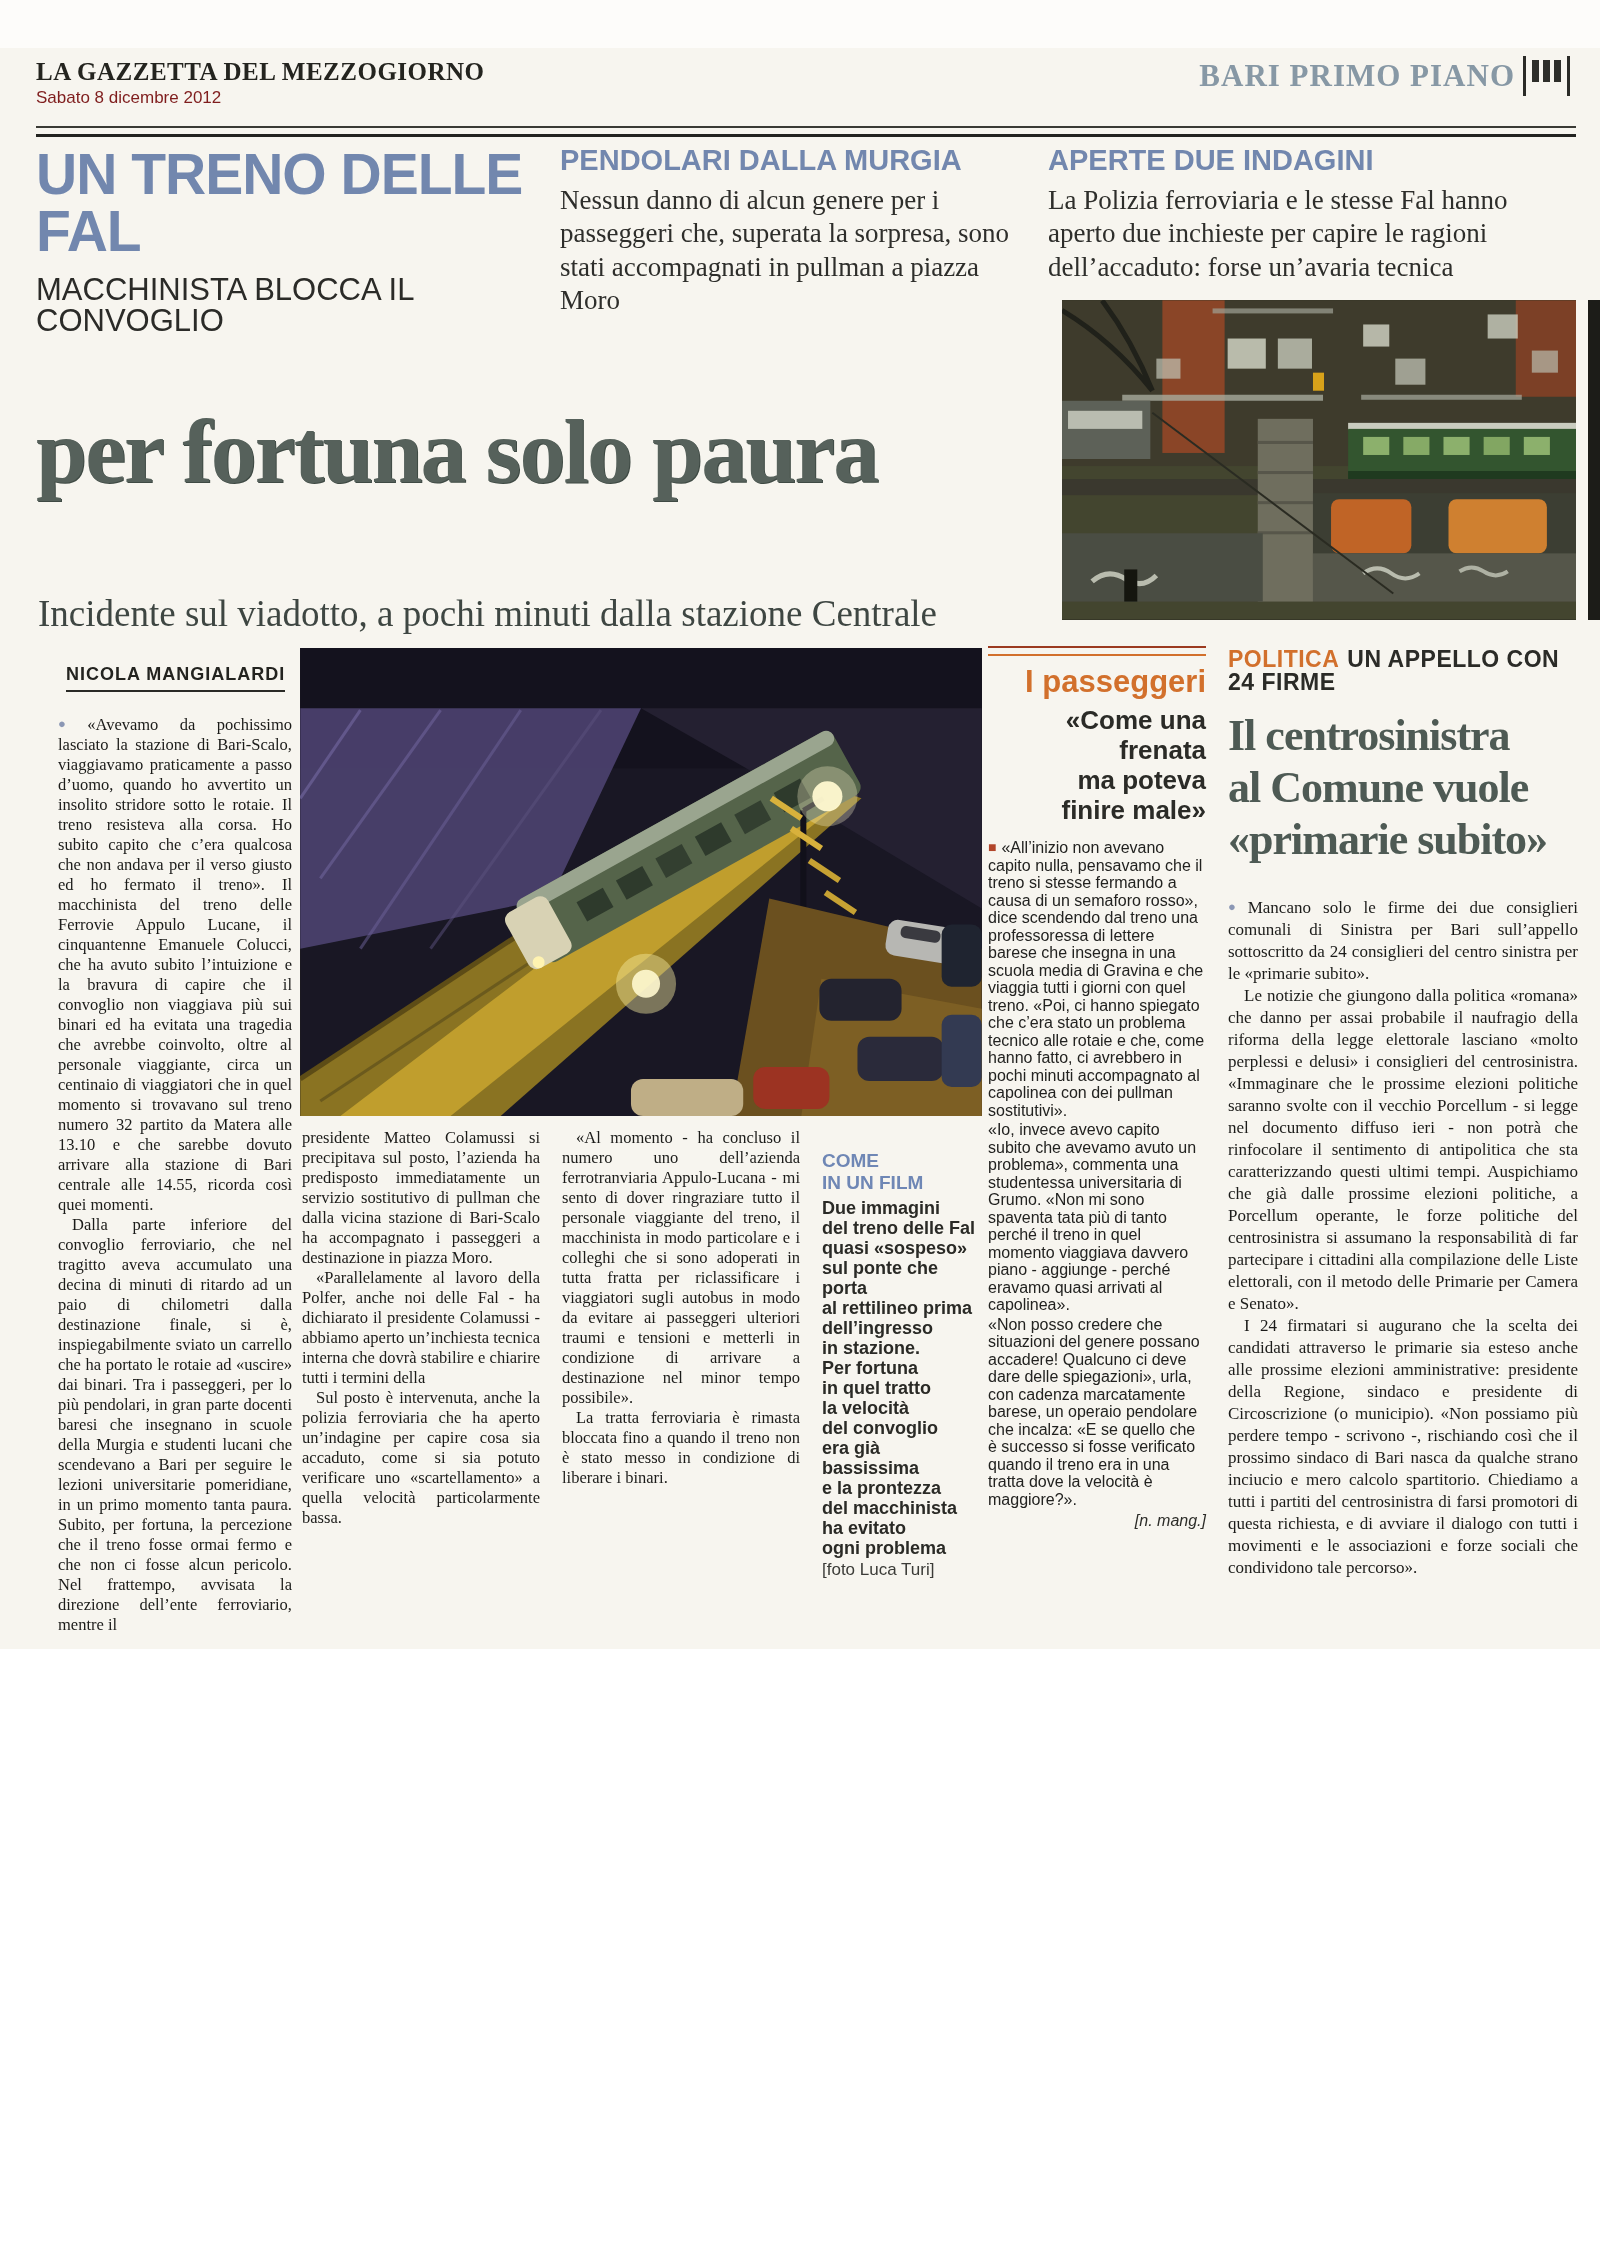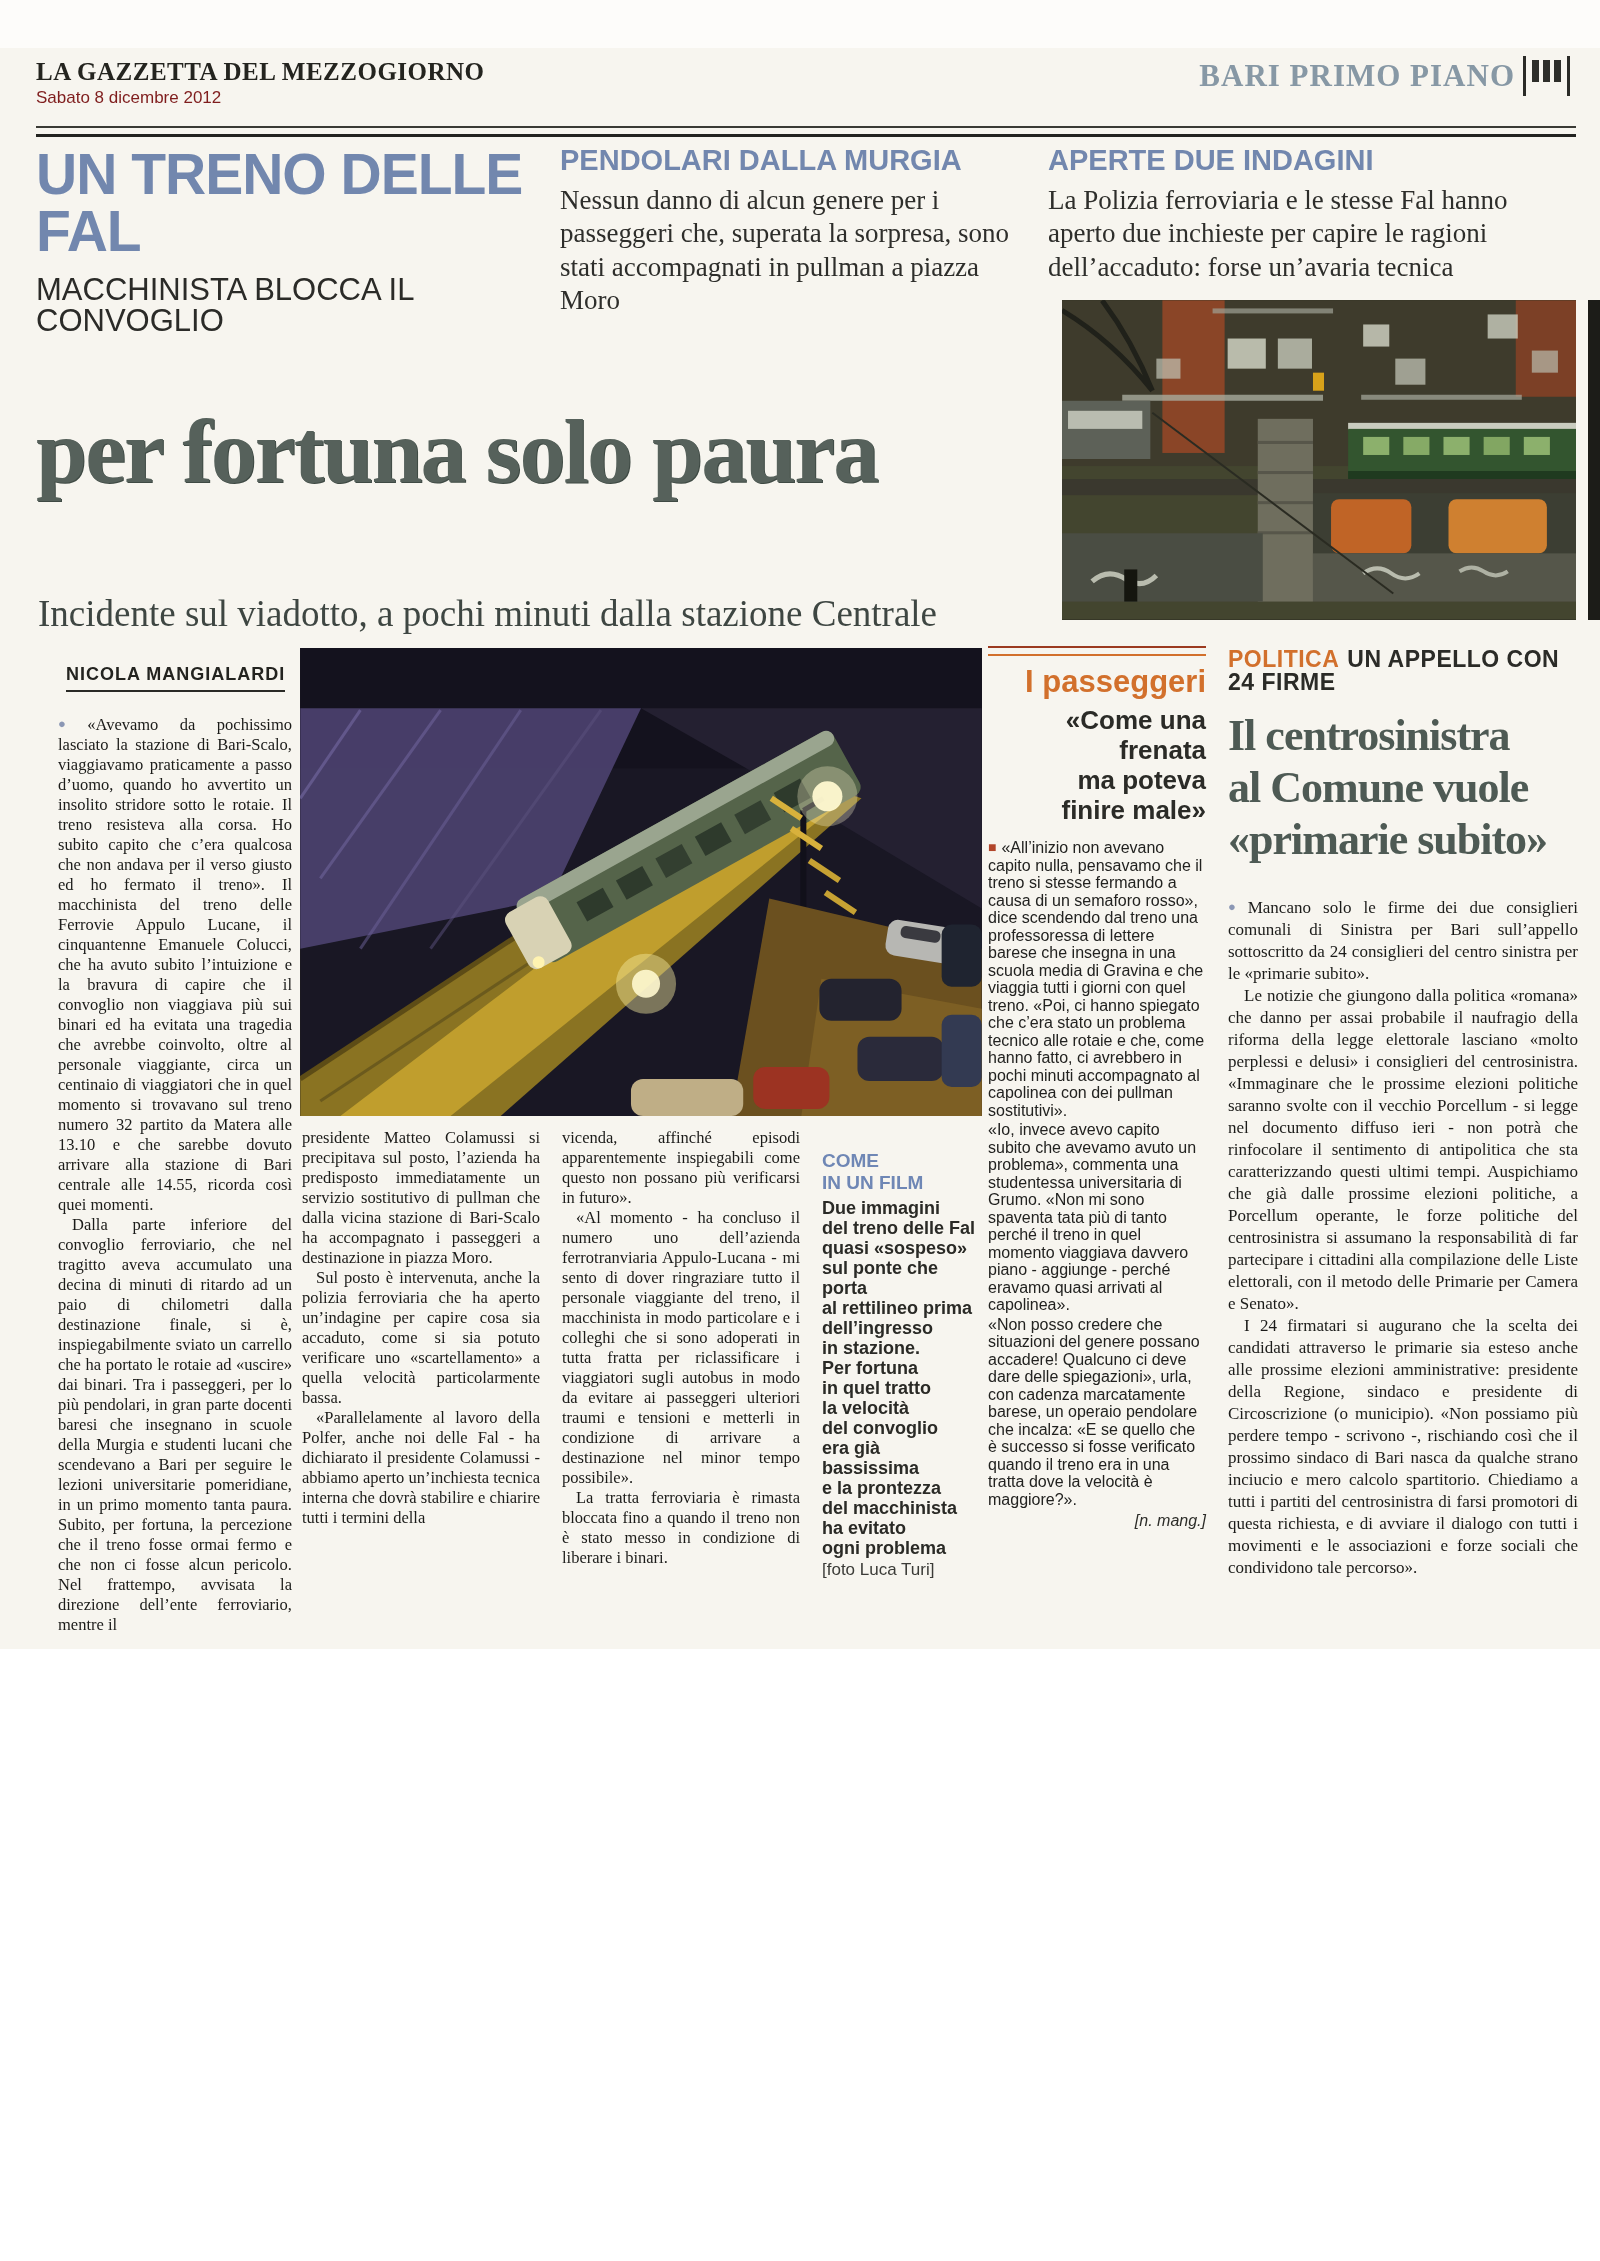--- a/index.html
+++ b/index.html
@@ -193,26 +193,25 @@
   <div class="abs" style="left:66px;top:664px;">
     <span class="byline">NICOLA MANGIALARDI</span>
   </div>
   <div class="abs col" style="left:58px;top:714px;width:234px;">
     <p><span class="bullet-round">●</span><span>«Avevamo da pochissimo lasciato la stazione di Bari-Scalo, viaggiavamo praticamente a passo d’uomo, quando ho avvertito un insolito stridore sotto le rotaie. Il treno resisteva alla corsa. Ho subito capito che c’era qualcosa che non andava per il verso giusto ed ho fermato il treno». Il macchinista del treno delle Ferrovie Appulo Lucane, il cinquantenne Emanuele Colucci, che ha avuto subito l’intuizione e la bravura di capire che il convoglio non viaggiava più sui binari ed ha evitata una tragedia che avrebbe coinvolto, oltre al personale viaggiante, circa un centinaio di viaggiatori che in quel momento si trovavano sul treno numero 32 partito da Matera alle 13.10 e che sarebbe dovuto arrivare alla stazione di Bari centrale alle 14.55, ricorda così quei momenti.</span></p>
     <p class="ind"><span>Dalla parte inferiore del convoglio ferroviario, che nel tragitto aveva accumulato una decina di minuti di ritardo ad un paio di chilometri dalla destinazione finale, si è, inspiegabilmente sviato un carrello che ha portato le rotaie ad «uscire» dai binari. Tra i passeggeri, per lo più pendolari, in gran parte docenti baresi che insegnano in scuole della Murgia e studenti lucani che scendevano a Bari per seguire le lezioni universitarie pomeridiane, in un primo momento tanta paura. Subito, per fortuna, la percezione che il treno fosse ormai fermo e che non ci fosse alcun pericolo. Nel frattempo, avvisata la direzione dell’ente ferroviario, mentre il</span></p>
   </div>
 
   <div class="abs col" style="left:302px;top:1128px;width:238px;">
     <p><span>presidente Matteo Colamussi si precipitava sul posto, l’azienda ha predisposto immediatamente un servizio sostitutivo di pullman che dalla vicina stazione di Bari-Scalo ha accompagnato i passeggeri a destinazione in piazza Moro.</span></p>
+    <p class="ind"><span>«Parallelamente al lavoro della Polfer, anche noi delle Fal - ha dichiarato il presidente Colamussi - abbiamo aperto un’inchiesta tecnica interna che dovrà stabilire e chiarire tutti i termini della</span></p>
     <p class="ind"><span>Sul posto è intervenuta, anche la polizia ferroviaria che ha aperto un’indagine per capire cosa sia accaduto, come si sia potuto verificare uno «scartellamento» a quella velocità particolarmente bassa.</span></p>
-    <p class="ind"><span>«Parallelamente al lavoro della Polfer, anche noi delle Fal - ha dichiarato il presidente Colamussi - abbiamo aperto un’inchiesta tecnica interna che dovrà stabilire e chiarire tutti i termini della</span></p>
   </div>
 
   <div class="abs col" style="left:562px;top:1128px;width:238px;">
-    <p><span>vicenda, affinché episodi apparentemente inspiegabili come questo non possano più verificarsi in futuro».</span></p>
     <p class="ind"><span>«Al momento - ha concluso il numero uno dell’azienda ferrotranviaria Appulo-Lucana - mi sento di dover ringraziare tutto il personale viaggiante del treno, il macchinista in modo particolare e i colleghi che si sono adoperati in tutta fratta per riclassificare i viaggiatori sugli autobus in modo da evitare ai passeggeri ulteriori traumi e tensioni e metterli in condizione di arrivare a destinazione nel minor tempo possibile».</span></p>
     <p class="ind"><span>La tratta ferroviaria è rimasta bloccata fino a quando il treno non è stato messo in condizione di liberare i binari.</span></p>
   </div>
 
   <div class="abs" style="left:822px;top:1126px;width:158px;">
     <div class="cap-label pre">COME
 IN UN FILM</div>
     <div class="cap-text pre" style="margin-top:4px;">Due immagini
 del treno delle Fal
 quasi «sospeso»

